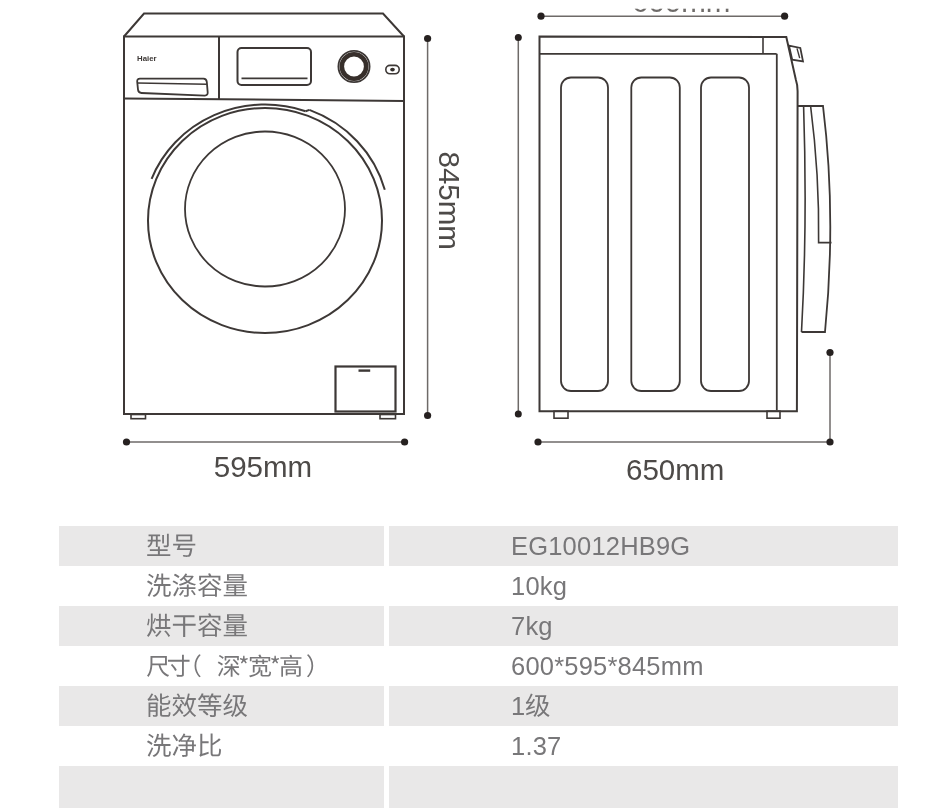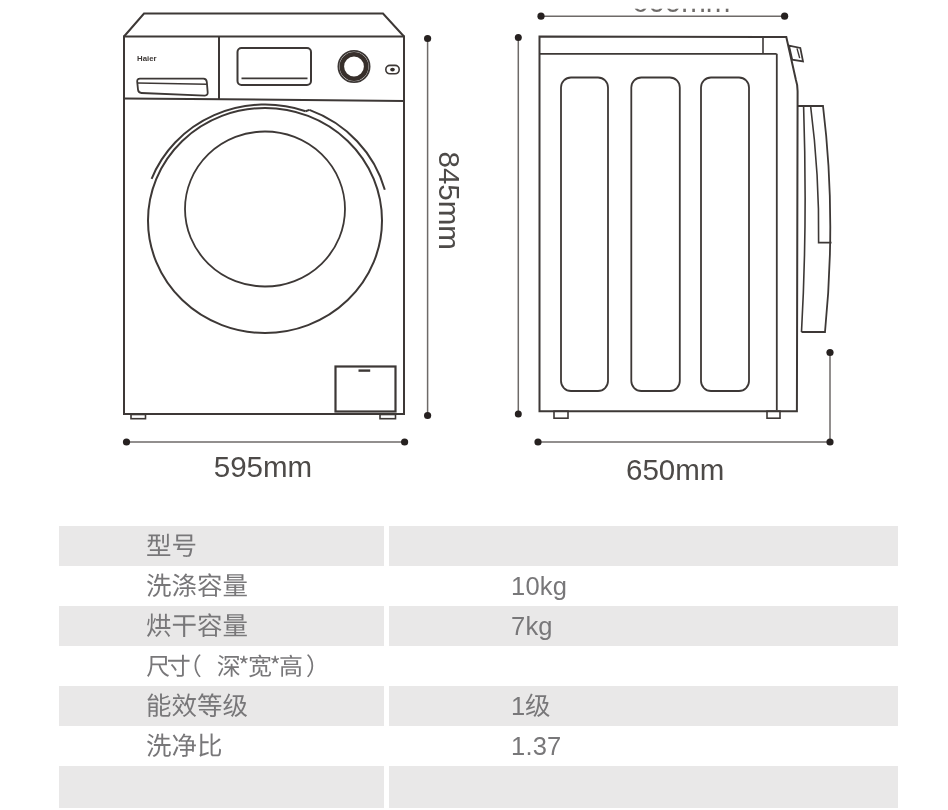--- a/index.html
+++ b/index.html
@@ -96,39 +96,41 @@
 <text x="137" y="60.5" font-size="7.8" font-weight="bold" fill="#3d3836" font-family="Liberation Sans,sans-serif">Haier</text>
 </svg>
 
 <div id="tbl">
   <div class="row g">
       <div class="c1"></div>
       <div class="c2"></div>
       <svg style="position:absolute;left:87px;top:0" width="51.0" height="40" viewBox="0 0 51.0 40">
         <path fill="#787779" transform="translate(0,28.9) scale(0.025500,-0.025500)" d="M635 783V448H704V783ZM822 834V387C822 374 818 370 802 369C787 368 737 368 680 370C691 350 701 321 705 301C776 301 825 302 855 314C885 325 893 344 893 386V834ZM388 733V595H264V601V733ZM67 595V528H189C178 461 145 393 59 340C73 330 98 302 108 288C210 351 248 441 259 528H388V313H459V528H573V595H459V733H552V799H100V733H195V602V595ZM467 332V221H151V152H467V25H47V-45H952V25H544V152H848V221H544V332Z M1260 732H1736V596H1260ZM1185 799V530H1815V799ZM1063 440V371H1269C1249 309 1224 240 1203 191H1727C1708 75 1688 19 1663 -1C1651 -9 1639 -10 1615 -10C1587 -10 1514 -9 1444 -2C1458 -23 1468 -52 1470 -74C1539 -78 1605 -79 1639 -77C1678 -76 1702 -70 1726 -50C1763 -18 1788 57 1812 225C1814 236 1816 259 1816 259H1315L1352 371H1933V440Z"></path>
       </svg>
+      <span class="val">EG10012HB9G</span>
     </div>
   <div class="row">
       <svg style="position:absolute;left:87px;top:0" width="102.0" height="40" viewBox="0 0 102.0 40">
         <path fill="#787779" transform="translate(0,28.9) scale(0.025500,-0.025500)" d="M85 778C147 745 220 693 255 655L302 713C266 749 191 798 131 828ZM38 508C101 477 177 427 215 392L259 452C220 487 142 533 80 562ZM67 -21 132 -68C182 27 240 153 283 260L228 303C179 189 113 57 67 -21ZM435 825C413 698 369 575 308 495C327 486 360 465 374 455C403 495 430 547 452 604H600V425H306V353H481C470 166 440 45 260 -22C277 -35 298 -63 306 -81C504 -2 543 138 557 353H686V33C686 -45 705 -68 779 -68C794 -68 865 -68 881 -68C949 -68 967 -28 974 121C954 126 923 138 908 151C905 21 900 0 874 0C859 0 802 0 790 0C764 0 760 6 760 33V353H960V425H674V604H921V675H674V840H600V675H476C490 719 502 765 511 811Z M1425 190C1394 121 1344 50 1289 2C1306 -7 1336 -25 1349 -36C1401 16 1457 94 1492 172ZM1759 164C1809 109 1863 33 1888 -18L1950 17C1925 67 1870 140 1817 193ZM1092 775C1155 745 1234 696 1272 661L1316 722C1277 756 1196 802 1135 829ZM1041 504C1105 476 1184 431 1223 398L1264 462C1223 493 1143 537 1080 562ZM1066 -18 1132 -63C1184 29 1247 156 1293 262L1235 306C1183 192 1114 60 1066 -18ZM1530 690H1772C1738 639 1691 595 1636 557C1586 594 1547 636 1520 678ZM1545 839C1499 739 1412 652 1316 597C1332 585 1359 560 1371 548C1407 571 1444 600 1477 633C1503 595 1537 557 1579 521C1491 472 1389 438 1289 419C1302 403 1318 376 1325 359C1433 383 1542 422 1636 479C1710 429 1804 389 1917 365C1926 384 1945 413 1959 428C1855 445 1766 478 1695 518C1770 574 1833 643 1873 728L1827 752L1815 749H1574C1589 772 1602 796 1614 820ZM1601 408V299H1320V233H1601V6C1601 -6 1597 -10 1583 -10C1570 -11 1525 -11 1476 -10C1485 -28 1497 -56 1500 -76C1568 -76 1611 -75 1639 -64C1667 -52 1675 -32 1675 6V233H1939V299H1675V408Z M2331 632C2274 559 2180 488 2089 443C2105 430 2131 400 2142 386C2233 438 2336 521 2402 609ZM2587 588C2679 531 2792 445 2846 388L2900 438C2843 495 2728 577 2637 631ZM2495 544C2400 396 2222 271 2037 202C2055 186 2075 160 2086 142C2132 161 2177 182 2220 207V-81H2293V-47H2705V-77H2781V219C2822 196 2866 174 2911 154C2921 176 2942 201 2960 217C2798 281 2655 360 2542 489L2560 515ZM2293 20V188H2705V20ZM2298 255C2375 307 2445 368 2502 436C2569 362 2641 304 2719 255ZM2433 829C2447 805 2462 775 2474 748H2083V566H2156V679H2841V566H2918V748H2561C2549 779 2529 817 2510 847Z M3250 665H3747V610H3250ZM3250 763H3747V709H3250ZM3177 808V565H3822V808ZM3052 522V465H3949V522ZM3230 273H3462V215H3230ZM3535 273H3777V215H3535ZM3230 373H3462V317H3230ZM3535 373H3777V317H3535ZM3047 3V-55H3955V3H3535V61H3873V114H3535V169H3851V420H3159V169H3462V114H3131V61H3462V3Z"></path>
       </svg>
       <span class="val">10kg</span>
     </div>
   <div class="row g">
       <div class="c1"></div>
       <div class="c2"></div>
       <svg style="position:absolute;left:87px;top:0" width="102.0" height="40" viewBox="0 0 102.0 40">
         <path fill="#787779" transform="translate(0,28.9) scale(0.025500,-0.025500)" d="M85 635C80 557 66 453 41 391L95 369C121 440 135 549 138 628ZM335 665C320 603 288 512 264 457L306 437C333 490 365 575 393 642ZM535 174C494 95 424 19 354 -31C372 -42 402 -66 415 -79C486 -24 561 64 607 153ZM714 141C779 75 850 -19 883 -79L948 -38C914 22 842 111 776 176ZM193 835V493C193 309 178 118 39 -30C55 -41 79 -65 90 -81C169 1 212 96 235 196C273 147 321 83 342 48L392 102C371 129 283 236 249 273C259 345 261 419 261 493V835ZM743 829V626H580V829H507V626H394V554H507V307H368V234H957V307H816V554H941V626H816V829ZM580 554H743V307H580Z M1054 434V356H1455V-79H1538V356H1947V434H1538V692H1901V769H1105V692H1455V434Z M2331 632C2274 559 2180 488 2089 443C2105 430 2131 400 2142 386C2233 438 2336 521 2402 609ZM2587 588C2679 531 2792 445 2846 388L2900 438C2843 495 2728 577 2637 631ZM2495 544C2400 396 2222 271 2037 202C2055 186 2075 160 2086 142C2132 161 2177 182 2220 207V-81H2293V-47H2705V-77H2781V219C2822 196 2866 174 2911 154C2921 176 2942 201 2960 217C2798 281 2655 360 2542 489L2560 515ZM2293 20V188H2705V20ZM2298 255C2375 307 2445 368 2502 436C2569 362 2641 304 2719 255ZM2433 829C2447 805 2462 775 2474 748H2083V566H2156V679H2841V566H2918V748H2561C2549 779 2529 817 2510 847Z M3250 665H3747V610H3250ZM3250 763H3747V709H3250ZM3177 808V565H3822V808ZM3052 522V465H3949V522ZM3230 273H3462V215H3230ZM3535 273H3777V215H3535ZM3230 373H3462V317H3230ZM3535 373H3777V317H3535ZM3047 3V-55H3955V3H3535V61H3873V114H3535V169H3851V420H3159V169H3462V114H3131V61H3462V3Z"></path>
       </svg>
       <span class="val">7kg</span>
     </div>
   <div class="row">
       <svg style="position:absolute;left:87px;top:0" width="190" height="40" viewBox="0 0 190 40">
         <path fill="#787779" transform="translate(0,28.9) scale(0.024000,-0.024000)" d="M187 792V509C187 345 175 125 42 -31C59 -40 91 -68 104 -84C218 49 254 239 264 399H523C587 165 707 -2 915 -78C926 -56 949 -26 967 -9C774 51 657 200 600 399H870V792ZM267 718H793V472H267V509Z M1032 414C1106 337 1184 230 1215 159L1283 202C1250 274 1169 378 1095 453ZM1499 840V627H917V553H1499V32C1499 8 1491 1 1467 0C1440 0 1353 -1 1260 2C1273 -21 1289 -58 1294 -82C1402 -82 1479 -80 1520 -67C1562 -54 1578 -30 1578 32V553H1814V627H1578V840Z M2021 380C2021 185 2100 26 2220 -96L2280 -65C2165 54 2094 202 2094 380C2094 558 2165 706 2280 825L2220 856C2100 734 2021 575 2021 380Z M3278 785V605H3346V719H3798V608H3868V785ZM3456 653C3414 579 3342 508 3268 462C3284 450 3310 423 3322 410C3396 463 3476 547 3524 632ZM3612 624C3682 561 3764 472 3800 414L3858 456C3820 514 3736 600 3666 661ZM3034 772C3090 744 3164 698 3198 667L3238 731C3200 761 3128 803 3072 829ZM2988 501C3048 472 3126 426 3166 394L3204 456C3164 487 3086 531 3026 556ZM3010 -10 3066 -62C3116 30 3176 154 3222 258L3172 309C3122 196 3056 66 3010 -10ZM3530 466V357H3272V289H3484C3424 179 3324 82 3218 33C3234 19 3256 -7 3268 -25C3372 30 3466 128 3530 242V-75H3606V245C3666 135 3756 34 3848 -23C3860 -4 3884 22 3902 37C3806 86 3710 184 3654 289H3870V357H3606V466Z M3997 471 4077 566 4155 471 4199 502 4135 607 4244 653 4227 704 4113 676 4103 796H4049L4039 675L3925 704L3908 653L4016 607L3953 502Z M4773 190V29C4773 -47 4800 -68 4902 -68C4924 -68 5064 -68 5087 -68C5179 -68 5202 -32 5211 120C5191 125 5160 136 5143 149C5138 17 5131 -1 5082 -1C5050 -1 4932 -1 4908 -1C4857 -1 4848 3 4848 30V190ZM4691 316V237C4691 156 4663 45 4292 -32C4310 -48 4333 -77 4342 -95C4727 -5 4771 130 4771 235V316ZM4451 417V101H4526V352H4969V107H5047V417ZM4682 828C4695 804 4708 776 4720 751H4326V568H4396V686H5103V568H5176V751H4811C4799 781 4778 821 4760 850ZM4847 650V585H4654V651H4577V585H4424V524H4577V452H4654V524H4847V451H4922V524H5078V585H4922V650Z M5302 471 5382 566 5460 471 5504 502 5440 607 5548 653 5532 704 5418 676 5408 796H5354L5344 675L5230 704L5212 653L5320 607L5258 502Z M5827 559H6260V468H5827ZM5752 614V413H6338V614ZM5982 826 6011 736H5600V670H6478V736H6094C6083 768 6068 810 6054 843ZM5637 357V-79H5709V294H6371V-1C6371 -12 6366 -16 6354 -16C6342 -16 6295 -17 6252 -15C6261 -31 6272 -54 6276 -72C6340 -72 6383 -72 6410 -63C6437 -53 6446 -37 6446 0V357ZM5822 235V-21H5893V29H6247V235ZM5893 179H6179V85H5893Z M6967 380C6967 575 6888 734 6768 856L6708 825C6823 706 6894 558 6894 380C6894 202 6823 54 6708 -65L6768 -96C6888 26 6967 185 6967 380Z"></path>
       </svg>
+      <span class="val">600*595*845mm</span>
     </div>
   <div class="row g">
       <div class="c1"></div>
       <div class="c2"></div>
       <svg style="position:absolute;left:87px;top:0" width="102.0" height="40" viewBox="0 0 102.0 40">
         <path fill="#787779" transform="translate(0,28.9) scale(0.025500,-0.025500)" d="M383 420V334H170V420ZM100 484V-79H170V125H383V8C383 -5 380 -9 367 -9C352 -10 310 -10 263 -8C273 -28 284 -57 288 -77C351 -77 394 -76 422 -65C449 -53 457 -32 457 7V484ZM170 275H383V184H170ZM858 765C801 735 711 699 625 670V838H551V506C551 424 576 401 672 401C692 401 822 401 844 401C923 401 946 434 954 556C933 561 903 572 888 585C883 486 876 469 837 469C809 469 699 469 678 469C633 469 625 475 625 507V609C722 637 829 673 908 709ZM870 319C812 282 716 243 625 213V373H551V35C551 -49 577 -71 674 -71C695 -71 827 -71 849 -71C933 -71 954 -35 963 99C943 104 913 116 896 128C892 15 884 -4 843 -4C814 -4 703 -4 681 -4C634 -4 625 2 625 34V151C726 179 841 218 919 263ZM84 553C105 562 140 567 414 586C423 567 431 549 437 533L502 563C481 623 425 713 373 780L312 756C337 722 362 682 384 643L164 631C207 684 252 751 287 818L209 842C177 764 122 685 105 664C88 643 73 628 58 625C67 605 80 569 84 553Z M1169 600C1137 523 1087 441 1035 384C1050 374 1077 350 1088 339C1140 399 1197 494 1234 581ZM1334 573C1379 519 1426 445 1445 396L1505 431C1485 479 1436 551 1390 603ZM1201 816C1230 779 1259 729 1273 694H1058V626H1513V694H1286L1341 719C1327 753 1295 804 1263 841ZM1138 360C1178 321 1220 276 1259 230C1203 133 1129 55 1038 -1C1054 -13 1081 -41 1091 -55C1176 3 1248 79 1306 173C1349 118 1386 65 1408 23L1468 70C1441 118 1395 179 1344 240C1372 296 1396 358 1415 424L1344 437C1331 387 1314 341 1294 297C1261 333 1226 369 1194 400ZM1657 588H1824C1804 454 1774 340 1726 246C1685 328 1654 420 1633 518ZM1645 841C1616 663 1566 492 1484 383C1500 370 1525 341 1535 326C1555 354 1573 385 1590 419C1615 330 1646 248 1684 176C1625 89 1546 22 1440 -27C1456 -40 1482 -69 1492 -83C1588 -33 1664 30 1723 109C1775 30 1838 -35 1914 -79C1926 -60 1950 -33 1967 -19C1886 23 1820 90 1766 174C1831 284 1871 420 1897 588H1954V658H1677C1692 713 1704 771 1715 830Z M2578 845C2549 760 2495 680 2433 628L2460 611V542H2147V479H2460V389H2048V323H2665V235H2080V169H2665V10C2665 -4 2660 -8 2642 -9C2624 -10 2565 -10 2497 -8C2508 -28 2521 -58 2525 -79C2607 -79 2663 -78 2697 -68C2731 -56 2741 -35 2741 9V169H2929V235H2741V323H2956V389H2537V479H2861V542H2537V611H2521C2543 635 2564 662 2583 692H2651C2681 653 2710 606 2722 573L2787 601C2776 627 2755 660 2732 692H2945V756H2619C2631 779 2641 803 2650 828ZM2223 126C2288 83 2360 19 2393 -28L2451 19C2417 66 2343 128 2278 169ZM2186 845C2152 756 2096 669 2033 610C2051 601 2082 580 2096 568C2129 601 2161 644 2191 692H2231C2250 653 2268 608 2274 578L2341 603C2335 626 2321 660 2306 692H2488V756H2226C2237 779 2248 802 2257 826Z M3042 56 3060 -18C3155 18 3280 66 3398 113L3383 178C3258 132 3127 84 3042 56ZM3400 775V705H3512C3500 384 3465 124 3329 -36C3347 -46 3382 -70 3395 -82C3481 30 3528 177 3555 355C3589 273 3631 197 3680 130C3620 63 3548 12 3470 -24C3486 -36 3512 -64 3523 -82C3597 -45 3666 6 3726 73C3781 10 3844 -42 3915 -78C3926 -59 3949 -32 3966 -18C3894 16 3829 67 3773 130C3842 223 3895 341 3926 486L3879 505L3865 502H3763C3788 584 3817 689 3840 775ZM3587 705H3746C3722 611 3692 506 3667 436H3839C3814 339 3775 257 3726 187C3659 278 3607 386 3572 499C3579 564 3583 633 3587 705ZM3055 423C3070 430 3094 436 3223 453C3177 387 3134 334 3115 313C3084 275 3060 250 3038 246C3046 227 3057 192 3061 177C3083 193 3117 206 3384 286C3381 302 3379 331 3379 349L3183 294C3257 382 3330 487 3393 593L3330 631C3311 593 3289 556 3266 520L3134 506C3195 593 3255 703 3301 809L3232 841C3189 719 3113 589 3090 555C3067 521 3050 498 3031 493C3040 474 3051 438 3055 423Z"></path>
       </svg>
       <span class="val">1</span>
       <svg style="position:absolute;left:466.2px;top:0" width="25.5" height="40" viewBox="0 0 25.5 40">
         <path fill="#787779" transform="translate(0,28.9) scale(0.025500,-0.025500)" d="M42 56 60 -18C155 18 280 66 398 113L383 178C258 132 127 84 42 56ZM400 775V705H512C500 384 465 124 329 -36C347 -46 382 -70 395 -82C481 30 528 177 555 355C589 273 631 197 680 130C620 63 548 12 470 -24C486 -36 512 -64 523 -82C597 -45 666 6 726 73C781 10 844 -42 915 -78C926 -59 949 -32 966 -18C894 16 829 67 773 130C842 223 895 341 926 486L879 505L865 502H763C788 584 817 689 840 775ZM587 705H746C722 611 692 506 667 436H839C814 339 775 257 726 187C659 278 607 386 572 499C579 564 583 633 587 705ZM55 423C70 430 94 436 223 453C177 387 134 334 115 313C84 275 60 250 38 246C46 227 57 192 61 177C83 193 117 206 384 286C381 302 379 331 379 349L183 294C257 382 330 487 393 593L330 631C311 593 289 556 266 520L134 506C195 593 255 703 301 809L232 841C189 719 113 589 90 555C67 521 50 498 31 493C40 474 51 438 55 423Z"></path>

